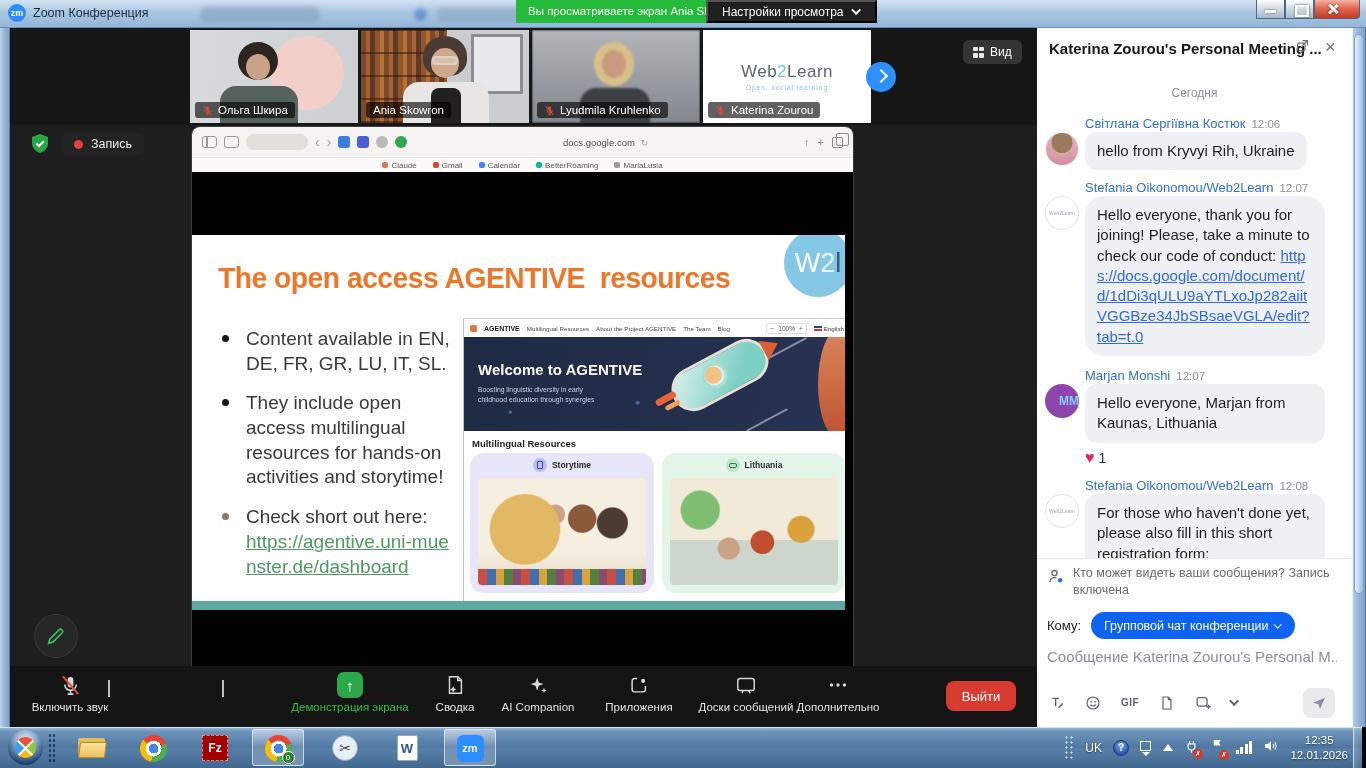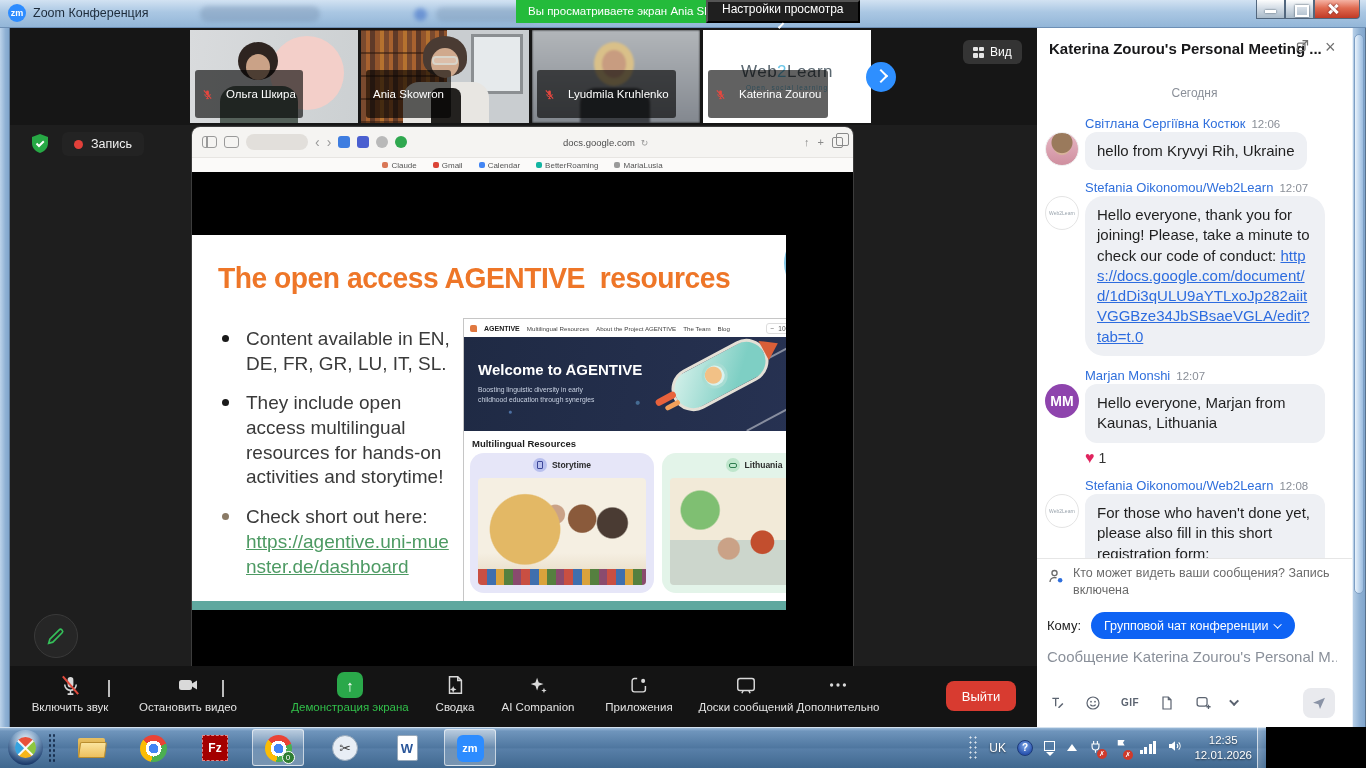--- a/index.html
+++ b/index.html
@@ -11,21 +11,21 @@
   #titlebar { position:absolute; left:0; top:0; width:1366px; height:28px;
     background:linear-gradient(#d2e2f2,#aac7e3 45%,#93b6d8); border-bottom:1px solid #6d8fb5; z-index:40; }
   .tb-left { position:absolute; left:8px; top:4px; display:flex; align-items:center; gap:7px; }
   .zm-badge { width:18px; height:18px; border-radius:50%; background:#2D8CFF; color:#fff; font-size:9px; font-weight:bold;
     display:flex; align-items:center; justify-content:center; }
   .tb-title { font-size:12.5px; color:#1d2b3a; }
   .tb-blob { position:absolute; border-radius:8px; filter:blur(2px); }
   .share-banner { position:absolute; left:516px; top:0; height:23px; padding:0 12px; background:#24bb3b; color:#fff;
     font-size:11.5px; line-height:23px; white-space:nowrap; z-index:41; }
   .view-settings { position:absolute; left:706px; top:0; height:23px; background:#1f1f1f; color:#fff; font-size:12px;
-    display:flex; align-items:center; gap:10px; padding:0 14px; z-index:41;flex-direction:column; }
+    display:flex; align-items:center; gap:10px; padding:0 14px; z-index:41; }
   .chev { width:7px; height:7px; border-left:2px solid currentColor; border-bottom:2px solid currentColor; transform:rotate(-45deg) translateY(-2px); }
   .chev.up { transform:rotate(135deg) translateY(-2px); }
   .win-controls { position:absolute; right:6px; top:0; display:flex; z-index:42; }
   .wc-btn { width:29px; height:19px; border:1px solid #52677e; border-top:none; position:relative;
     background:linear-gradient(#fdfdfd,#d4dde6 45%,#a9bac9); }
   .wc-btn.close { width:46px; background:linear-gradient(#f5b3a4,#e06a50 45%,#c03a26); border-radius:0 0 4px 0; }
   .wc-btn.min::after { content:""; position:absolute; left:8px; bottom:5px; width:11px; height:3px; background:#fff; box-shadow:0 0 2px #345; }
   .wc-btn.max::after { content:""; position:absolute; left:9px; top:5px; width:10px; height:8px; border:2px solid #fff; box-shadow:0 0 2px #345; }
   .wc-btn.close::before, .wc-btn.close::after { content:""; position:absolute; left:17px; top:3px; width:2.5px; height:12px; background:#fff; box-shadow:0 0 2px #611; }
   .wc-btn.close::before { transform:rotate(45deg); } .wc-btn.close::after { transform:rotate(-45deg); }
@@ -37,21 +37,21 @@
     box-shadow:inset 1px 0 0 rgba(255,255,255,.7), inset -1px 0 0 rgba(0,0,0,.3); }
   #frame-right .thumb-track { position:absolute; left:2px; top:6px; width:10px; height:560px; border-radius:5px;
     background:linear-gradient(90deg,#e9f2fb,#b9d2ec 60%,#9cbde0); border:1px solid #7e9fc4; }
 
   
   #meeting { position:absolute; left:10px; top:28px; width:1027px; height:699px; background:#1e1e1e; overflow:hidden; }
   .strip { position:absolute; left:0; top:0; width:100%; height:97px; background:#161616; }
   .thumb { position:absolute; top:2px; width:168px; height:93px; background:#111; overflow:hidden; }
   .thumb.active { outline:2px solid #9fc23c; outline-offset:-2px; }
   .name-tag { position:absolute; left:5px; bottom:5px; background:rgba(0,0,0,.62); color:#fff; font-size:11.5px;
-    padding:18px 7px; border-radius:3px; display:flex; align-items:center; gap:13px; white-space:nowrap; z-index:3; }
+    padding:2px 7px; border-radius:3px; display:flex; align-items:center; gap:5px; white-space:nowrap; z-index:3; }
   .scene { position:absolute; inset:0; }
   .t1 .scene { background:linear-gradient(100deg,#d9dbdd,#ccd0d2); }
   .t1 .pink-circle { position:absolute; right:14px; top:6px; width:74px; height:74px; border-radius:50%; background:#f3cfc9; }
   .t3 .scene { background:linear-gradient(#b2b6ba,#83888f); filter:blur(1px); }
   .t4 .scene { background:#fff; display:flex; flex-direction:column; align-items:center; justify-content:center; }
   .w2l-word { font-size:17px; color:#5a6770; letter-spacing:.5px; }
   .w2l-word b { color:#6bc6e8; font-weight:normal; }
   .w2l-tag { font-size:6.5px; color:#7fc9e6; letter-spacing:1px; margin-top:2px; }
   .p-hair,.p-face,.p-body { position:absolute; border-radius:50%; }
   .p-body { border-radius:16px 16px 0 0; }
@@ -90,21 +90,21 @@
   .c-copy::after { content:""; position:absolute; left:2.5px; top:-4.5px; width:11px; height:11px; border:1.5px solid #8a8a8a; border-radius:2px; }
   .bookmarks { height:15px; background:#fbfaf9; border-top:1px solid #e7e5e2; display:flex; align-items:center; justify-content:center; gap:16px;
     font-size:8px; color:#555; }
   .bm { display:flex; align-items:center; gap:3px; }
   .bm i { width:6px; height:6px; border-radius:2px; display:inline-block; }
   .bm:nth-child(1) i { background:#d97757; } .bm:nth-child(2) i { background:#db4437; } .bm:nth-child(3) i { background:#4285f4; }
   .bm:nth-child(4) i { background:#13b5a2; } .bm:nth-child(5) i { background:#9a9a9a; }
   .present { position:relative; height:494px; background:#000; overflow:hidden; }
 
   
-  .slide { position:absolute; left:0; top:63px; width:594px; height:375px; background:#fff; overflow:hidden; }
+  .slide { position:absolute; left:0; top:63px; width:653px; height:375px; background:#fff; overflow:hidden; }
   .slide-title { position:absolute; left:26px; top:26px; font-size:30px; font-weight:bold; color:#ee7628;
     transform:scaleX(.94); transform-origin:left; letter-spacing:-.5px; white-space:pre; }
   .w2l-circle { position:absolute; left:592px; top:-6px; width:68px; height:68px; border-radius:50%; background:#85c8e6;
     display:flex; align-items:center; justify-content:center; font-size:27px; color:#fff; }
   .w2l-circle b { font-weight:normal; color:#eaf7fd; } .w2l-circle s { text-decoration:none; color:#2b5a74; }
   .bullets { position:absolute; left:26px; top:92px; width:238px; }
   .bullet { position:relative; padding-left:28px; font-size:19px; color:#3a3a3a; line-height:1.3; margin-bottom:15px; }
   .bullet::before { content:""; position:absolute; left:4px; top:8px; width:7px; height:7px; border-radius:50%; background:#1a1a1a; }
   .bullet:nth-child(3)::before { background:#8a7a66; }
   .slide-link { color:#4d9a63; text-decoration:underline; word-break:break-all; }
@@ -187,21 +187,21 @@
   .popout-btn { left:258px; } .close-btn { left:288px; font-size:18px; line-height:1; }
   .chat-divider { position:absolute; top:58px; width:100%; text-align:center; font-size:12px; color:#8a8f98; }
   .msg-name { position:absolute; left:48px; font-size:13px; color:#2f6fdc; white-space:nowrap; }
   .msg-name small { color:#8a8f98; font-size:11.5px; margin-left:6px; }
   .avatar { position:absolute; left:8px; width:34px; height:34px; border-radius:50%; overflow:hidden; }
   .avatar.photo { background:radial-gradient(circle at 50% 30%, #9a7a5c 0 10px, transparent 11px),
       radial-gradient(circle at 50% 42%, #d8b29a 0 8px, transparent 9px),
       linear-gradient(#e7b7c4,#cf8f9f); border:1px solid #eee; }
   .avatar.w2l { background:#fff; border:1px solid #e4e4e4; display:flex; align-items:center; justify-content:center;
     font-size:5px; color:#9aa4ad; }
-  .avatar.mm { background:#8e44ad; color:#ffffff; font-size:14px; font-weight:bold; display:flex; align-items:center; justify-content:center; }
+  .avatar.mm { background:#8e44ad; color:#7dd3fc; font-size:12px; font-weight:bold; display:flex; align-items:center; justify-content:flex-end; }
   .bubble { position:absolute; left:48px; max-width:240px; background:#eef0f4; border-radius:12px; padding:9px 12px;
     color:#1f1f1f; line-height:1.35; }
   .bubble a { color:#2d6cdf; text-decoration:underline; word-break:break-all; }
   .reaction { position:absolute; left:48px; font-size:14px; color:#333; display:flex; align-items:center; gap:4px; }
   .reaction b { color:#e0245e; font-size:16px; font-weight:normal; }
   .notice { position:absolute; left:0; top:530px; width:100%; height:44px; background:#fff; border-top:1px solid #e6e6e6;
     display:flex; align-items:flex-start; gap:8px; padding:6px 10px; z-index:8; }
   .notice-text { font-size:12.5px; color:#6b6b6b; line-height:1.35; }
   .to-row { position:absolute; left:10px; top:584px; display:flex; align-items:center; gap:10px; z-index:8; }
   .to-label { font-size:13px; color:#222; }
@@ -210,21 +210,21 @@
   .chat-input { position:absolute; left:10px; top:620px; width:290px; border:none; outline:none; font-size:15px;
     color:#30343c; background:transparent; font-family:"Liberation Sans",sans-serif; z-index:8; }
   .chat-input::placeholder { color:#8a909a; }
   .chat-tools { position:absolute; left:12px; top:666px; display:flex; align-items:center; gap:20px; color:#5b6370; z-index:8; }
   .ct-btn { background:none; border:none; color:#5b6370; display:flex; align-items:center; }
   .gif { font-size:10px; font-weight:bold; letter-spacing:.5px; }
   .send-btn { position:absolute; left:266px; top:660px; width:32px; height:30px; border-radius:8px; background:#e9eaee;
     border:none; display:flex; align-items:center; justify-content:center; z-index:8; }
 
   
-  #taskbar { position:absolute; left:0; bottom:0; width:1266px; height:41px;
+  #taskbar { position:absolute; left:0; bottom:0; width:1362px; height:41px;
     background:linear-gradient(#a7c4e0,#6f95bc 10%,#4f77a0 50%,#587fa8 54%,#40688f); box-shadow:inset 0 1px 0 rgba(255,255,255,.55); z-index:50;text-decoration:underline; }
   .orb { position:absolute; left:8px; top:3px; width:35px; height:35px; border-radius:50%; border:none;
     background:radial-gradient(circle at 50% 32%, rgba(255,255,255,.95), rgba(210,230,250,.25) 42%, rgba(20,50,100,.85) 78%, #0d2a52); }
   .orb .flag { position:absolute; left:7px; top:7px; width:21px; height:21px; border-radius:50%; overflow:hidden;
     background:conic-gradient(#8dc63f 0 25%, #f6b519 0 50%, #35a3e0 0 75%, #e8503a 0 100%); transform:rotate(45deg); }
   .orb .flag::before { content:""; position:absolute; left:9.5px; top:0; width:2px; height:21px; background:rgba(255,255,255,.9); }
   .orb .flag::after { content:""; position:absolute; top:9.5px; left:0; height:2px; width:21px; background:rgba(255,255,255,.9); }
   .tb-dots { position:absolute; left:48px; top:6px; width:8px; height:30px;
     background:radial-gradient(circle, rgba(10,30,60,.8) 1px, transparent 1.5px); background-size:4px 5px; }
   .task-ico { position:absolute; top:6px; width:30px; height:30px; border:none; background:none; display:flex; align-items:center; justify-content:center; }
@@ -515,29 +515,20 @@
             <svg width="23" height="23" viewBox="0 0 24 24">
               <rect x="9" y="3" width="6" height="11" rx="3" fill="#d9d9d9"></rect>
               <path d="M6 11a6 6 0 0 0 12 0M12 17v4M9 21h6" stroke="#d9d9d9" stroke-width="1.6" fill="none"></path>
               <line x1="4" y1="2.5" x2="20" y2="21" stroke="#e04b3d" stroke-width="2.2"></line>
             </svg>
           </span>
         <span>Включить звук</span>
       </button>
       <button class="tb-chev" style="left:98px;"><span class="chev up"></span></button>
 
-      <button class="tb-item" style="left:118px;width:120px;">
-        <span class="ic">
-            <svg width="24" height="24" viewBox="0 0 24 24">
-              <rect x="3" y="7" width="13" height="10" rx="2.5" fill="#d9d9d9"></rect>
-              <path d="M16 10.5l5-3v9l-5-3z" fill="#d9d9d9"></path>
-            </svg>
-          </span>
-        <span>Остановить видео</span>
-      </button>
       <button class="tb-chev" style="left:212px;"><span class="chev up"></span></button>
 
       <button class="tb-item green" style="left:272px;width:136px;">
         <span class="ic">
             <span class="share-ic">↑</span>
           </span>
         <span>Демонстрация экрана</span>
       </button>
 
       <button class="tb-item" style="left:412px;width:66px;">

